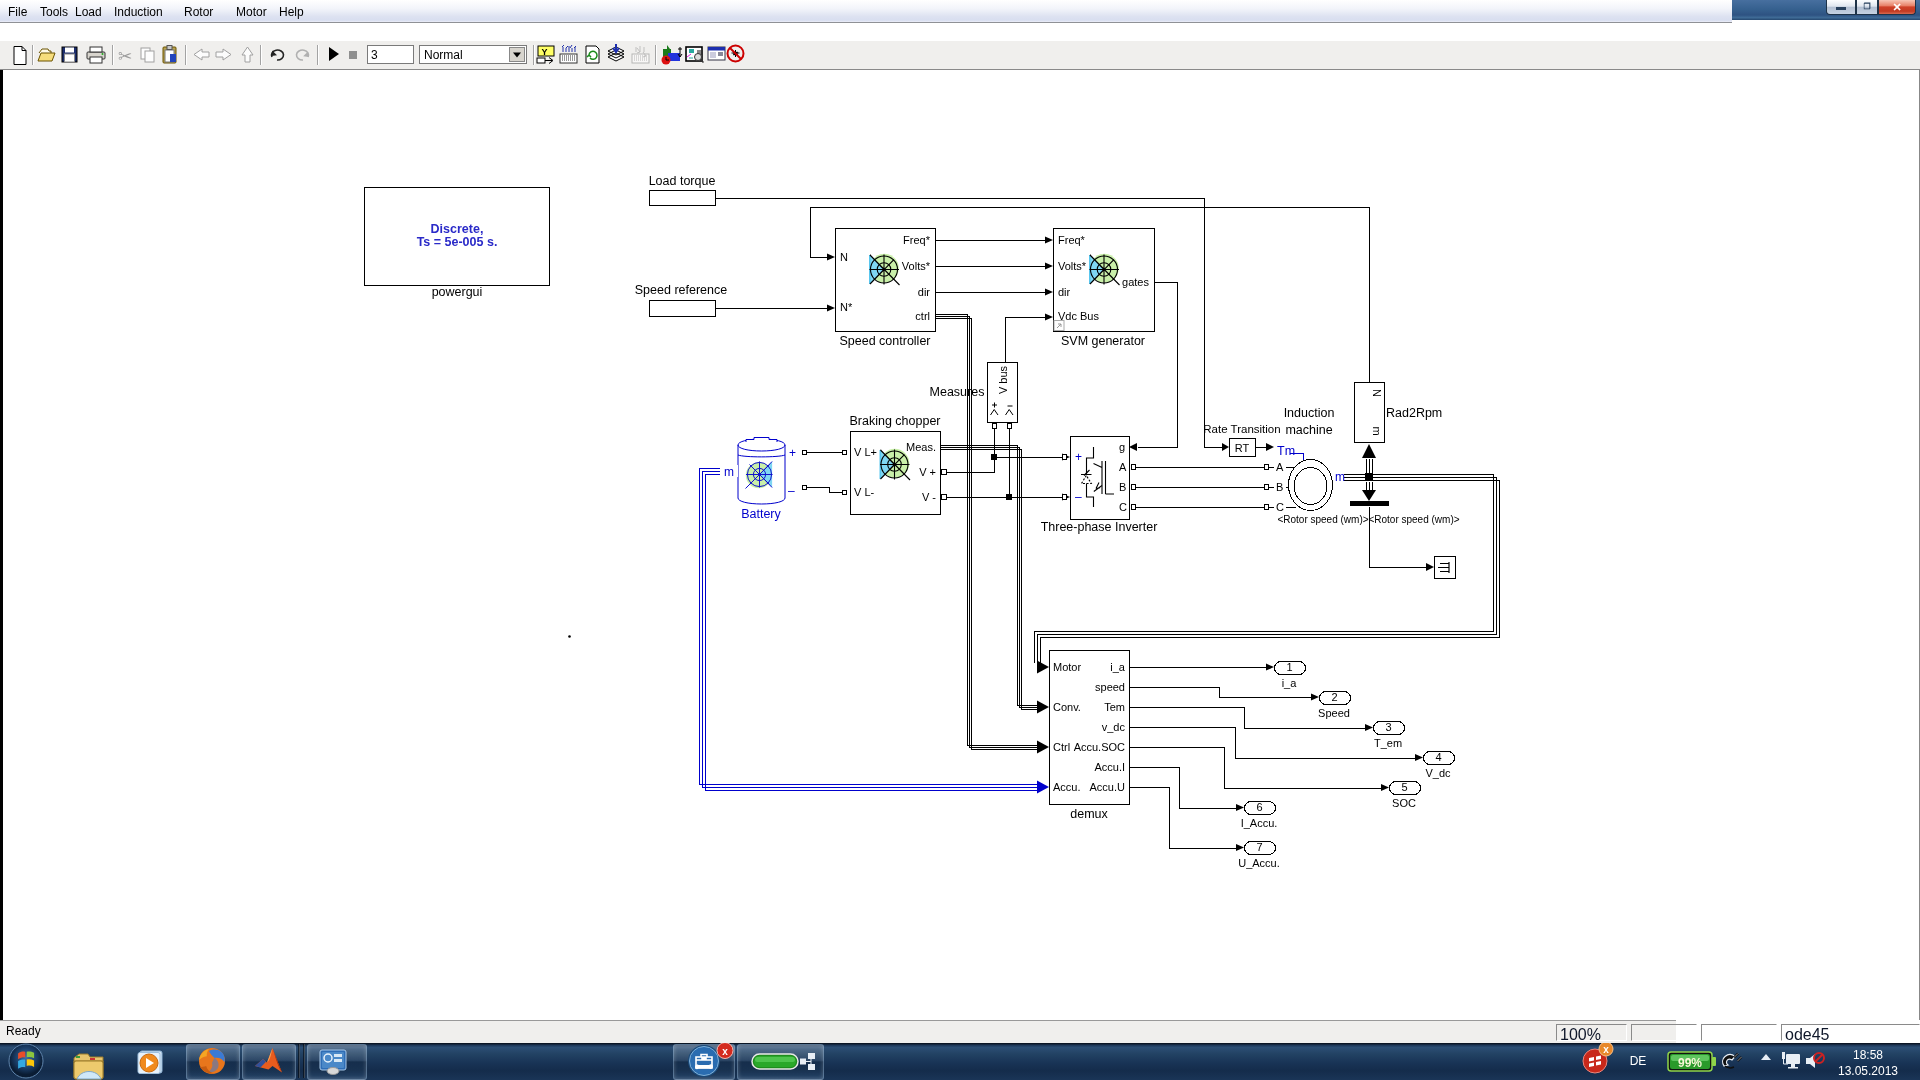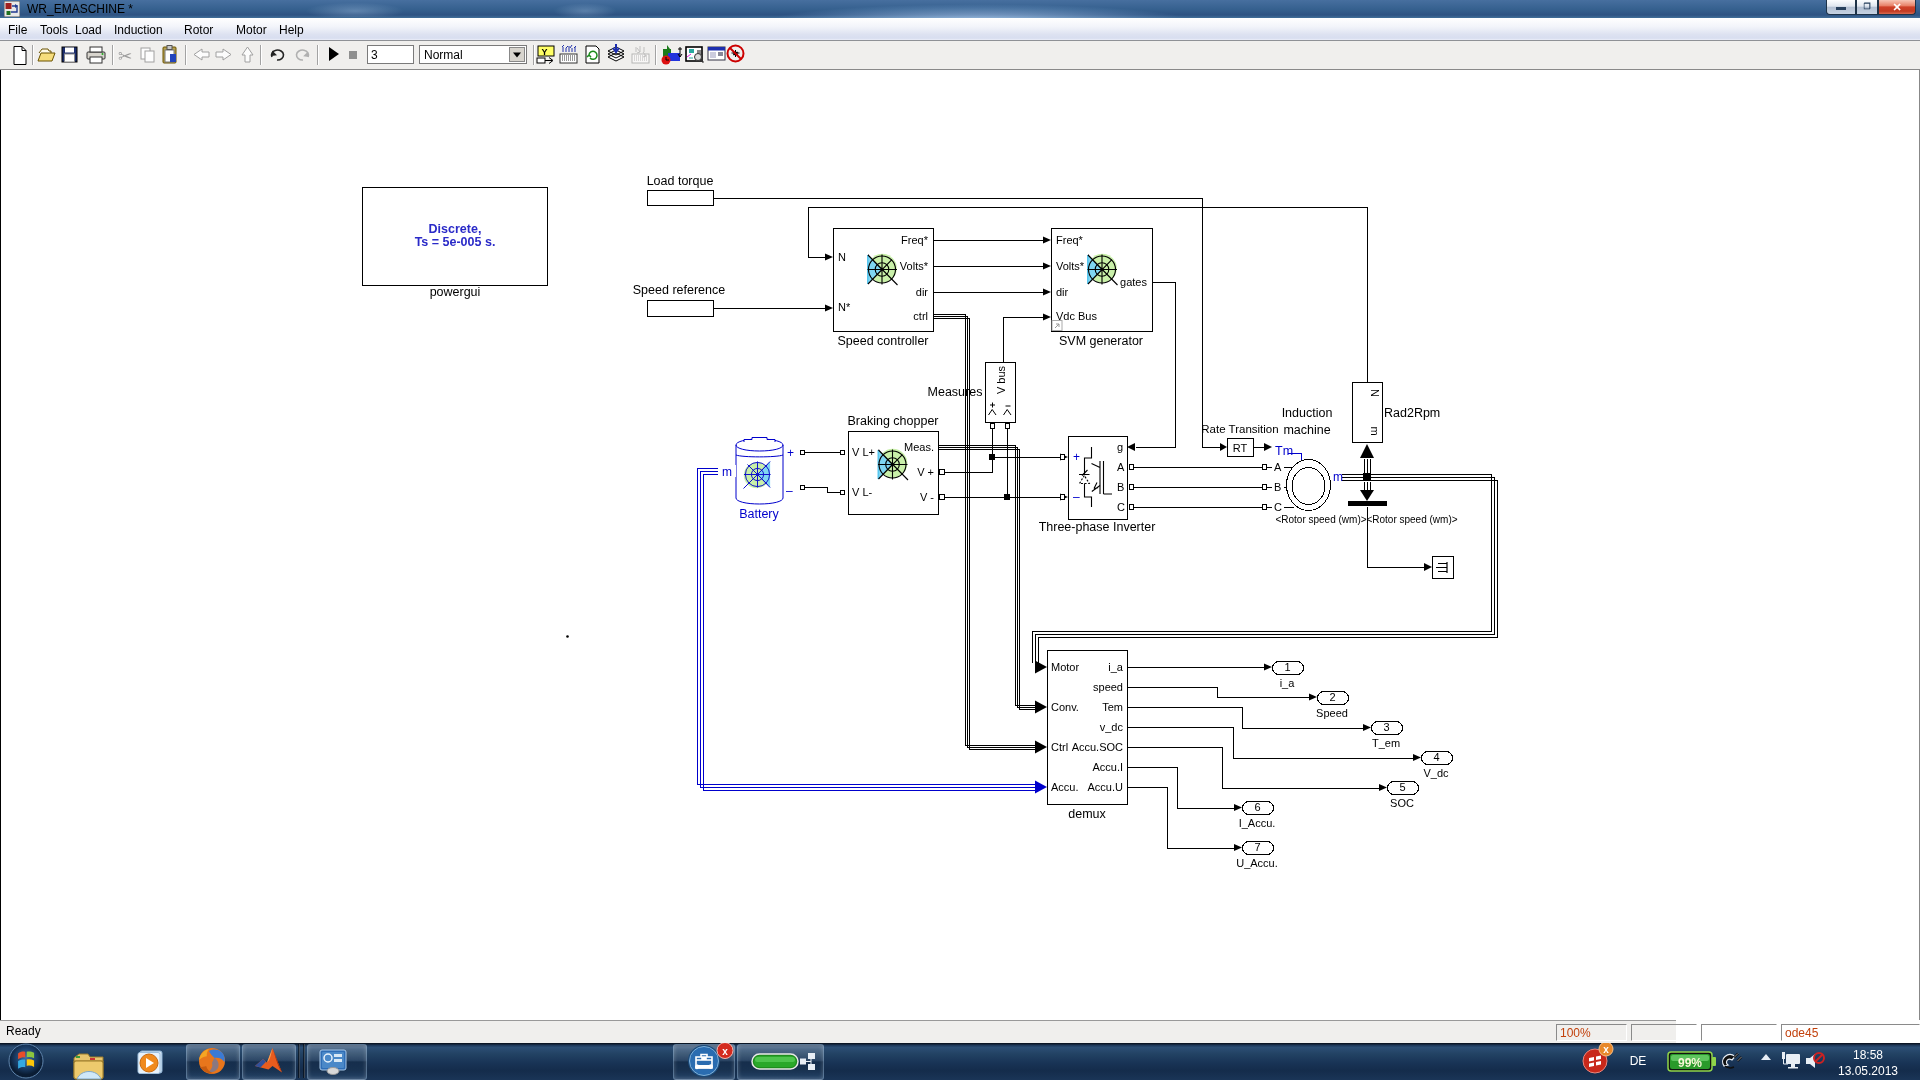--- a/index.html
+++ b/index.html
@@ -3,28 +3,28 @@
 html,body{margin:0;padding:0;width:1920px;height:1080px;overflow:hidden;
  font-family:"Liberation Sans",sans-serif;background:#fff}
 .a{position:absolute}
 #title{left:0;top:0;width:1920px;height:20px;
  background:linear-gradient(#476f9f,#36618f 45%,#2e5282 75%,#3f6b96 88%,#24466e);}
 #title .sheen{left:700px;top:0;width:560px;height:18px;
  background:radial-gradient(ellipse 280px 22px at 50% 115%,rgba(170,200,235,.85),rgba(120,160,205,.25) 60%,rgba(120,160,205,0) 75%)}
 #title .txt{left:27px;top:2px;font-size:12px;color:#000}
 .wbtn{top:0;height:15px;border:1px solid #1e3348;border-top:none;box-sizing:border-box}
 .wbtn span{display:block;text-align:center;font-size:10px;color:#27405c;line-height:14px;font-weight:bold}
-#menubar{left:0;top:18px;width:1920px;height:23px;
+#menubar{left:0;top:0;width:1732px;height:23px;
  background:linear-gradient(#ffffff,#f2f4fa 40%,#dde2f1 75%,#d8def0 92%,#eceef8);border-bottom:1px solid #8f9196;box-sizing:border-box}
 #menubar span{position:absolute;top:5px;font-size:12px;color:#000}
 #toolbar{left:0;top:41px;width:1920px;height:29px;background:#f0efed;border-bottom:1px solid #898989;box-sizing:border-box}
 .tsep{position:absolute;top:4px;width:1px;height:20px;background:#a3a3a3;border-right:1px solid #fff}
-#canvas{left:0;top:70px;width:1920px;height:950px;background:#fff;border-left:1px solid #000000;border-right:1px solid #888;box-sizing:border-box}
+#canvas{left:0;top:70px;width:1920px;height:950px;background:#fff;border-left:3px solid #000000;border-right:1px solid #888;box-sizing:border-box}
 #status{left:0;top:1020px;width:1676px;height:23px;background:#f0efed;border-top:1px solid #999}
-#status .cell{position:absolute;top:3px;height:17px;border:1px solid;border-color:#8a8a8a #fff #fff #8a8a8a;font-size:12px;color:#c2410c;padding:1px 0 0 3px;box-sizing:border-box}
+#status .cell{position:absolute;top:3px;height:17px;border:1px solid;border-color:#8a8a8a #fff #fff #8a8a8a;font-size:16px;color:#0f172a;padding:1px 0 0 3px;box-sizing:border-box}
 #taskbar{left:0;top:1043px;width:1920px;height:37px;
  background:linear-gradient(#060d18,#203c5e 7%,#2c4e74 12%,#224263 30%,#183355 55%,#142c4b 75%,#1a3557)}
 .tbtn{position:absolute;top:1px;height:34px;border:1px solid rgba(160,190,220,.45);border-radius:3px;
  background:linear-gradient(rgba(255,255,255,.22),rgba(255,255,255,.08) 45%,rgba(0,0,0,.12) 50%,rgba(90,140,190,.18));box-shadow:inset 0 0 4px rgba(255,255,255,.25)}
 svg text{font-family:"Liberation Sans",sans-serif}
 </style></head>
 <body>
 
 <div id="title" class="a">
  <div class="sheen a"></div>

